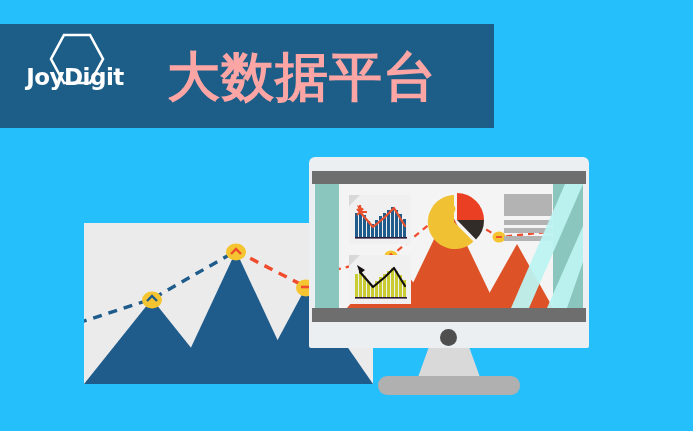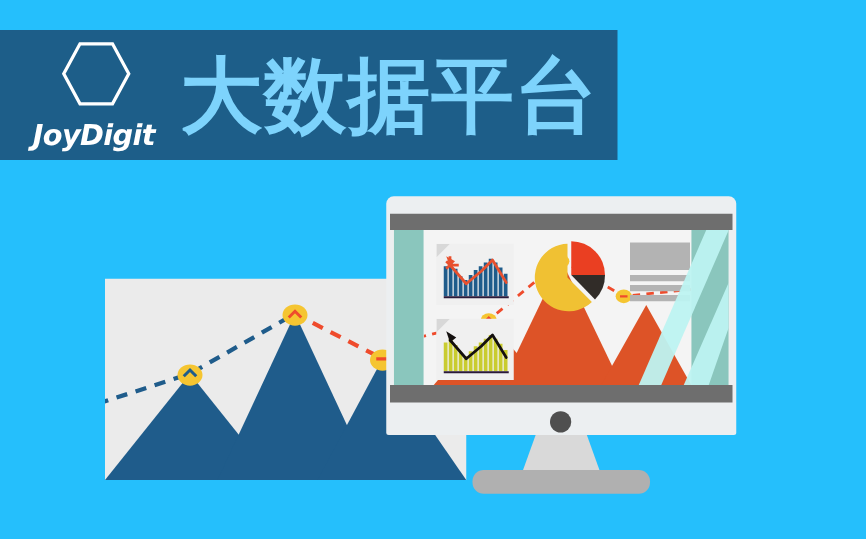--- a/index.html
+++ b/index.html
@@ -31,22 +31,21 @@
   }
   #logo-block {
     position: relative;
     width: 118px;
     height: 90px;
     margin-left: 16px;
     flex: 0 0 auto;
     display: flex;
     flex-direction: column;
     align-items: center;
-    justify-content: flex-end;
-    font-style: italic;
+    justify-content: center;
   }
   #logo-hex {
     position: absolute;
     left: 33px;
     top: 2px;
     width: 56px;
     height: 52px;
   }
   #logo-wordmark {
     position: relative;
@@ -63,26 +62,26 @@
     position: relative;
     z-index: 2;
     color: #ffffff;
     font-size: 20px;
     font-weight: bold;
     letter-spacing: 1px;
     line-height: 1;
     margin-top: 16px;
   }
   #banner-title {
-    color: #7dd3fc;
-    font-size: 66px;
+    color: #fca5a5;
+    font-size: 53px;
     font-weight: bold;
     letter-spacing: 1px;
     line-height: 1;
-    margin-left: 10px;
+    margin-left: 33px;
     white-space: nowrap;
   }
 
   
   #left-panel {
     position: absolute;
     left: 84px;
     top: 223px;
     width: 289px;
     height: 161px;

